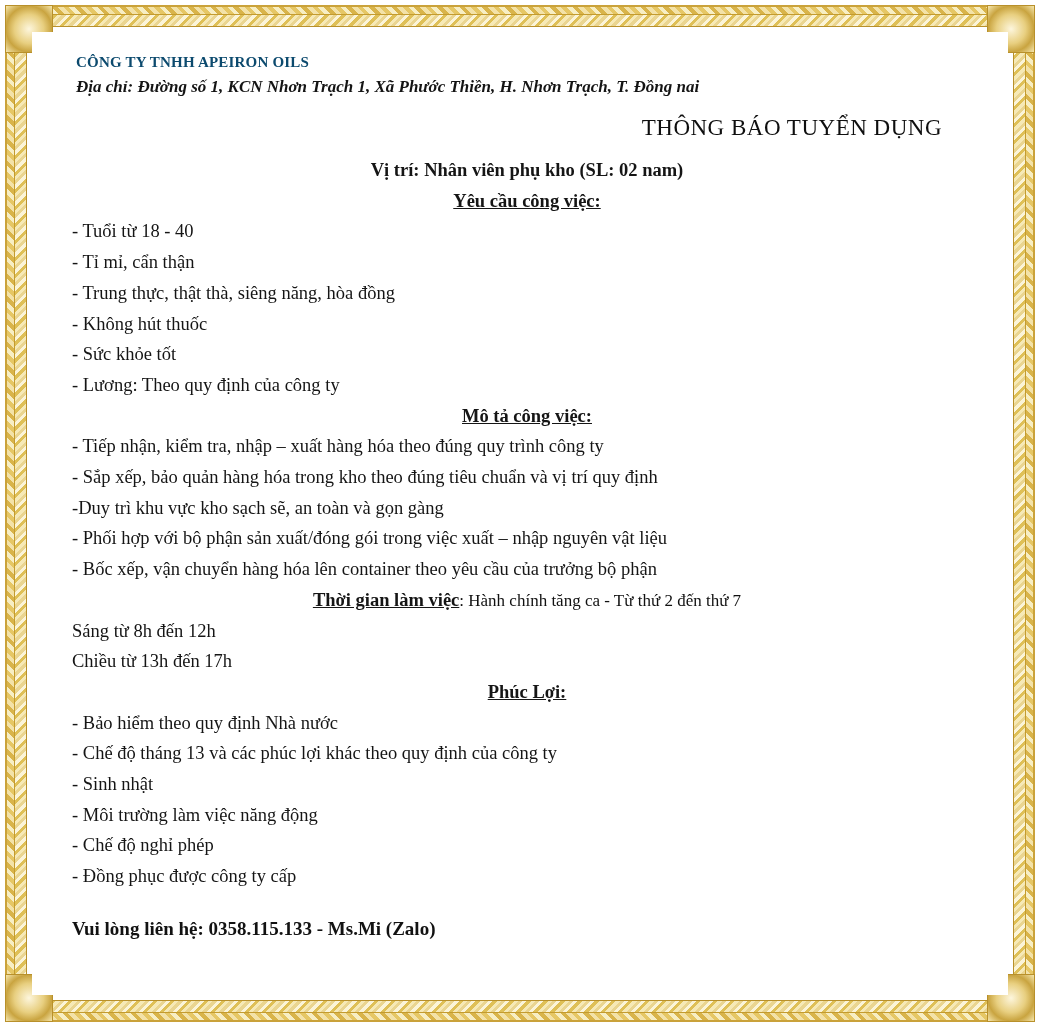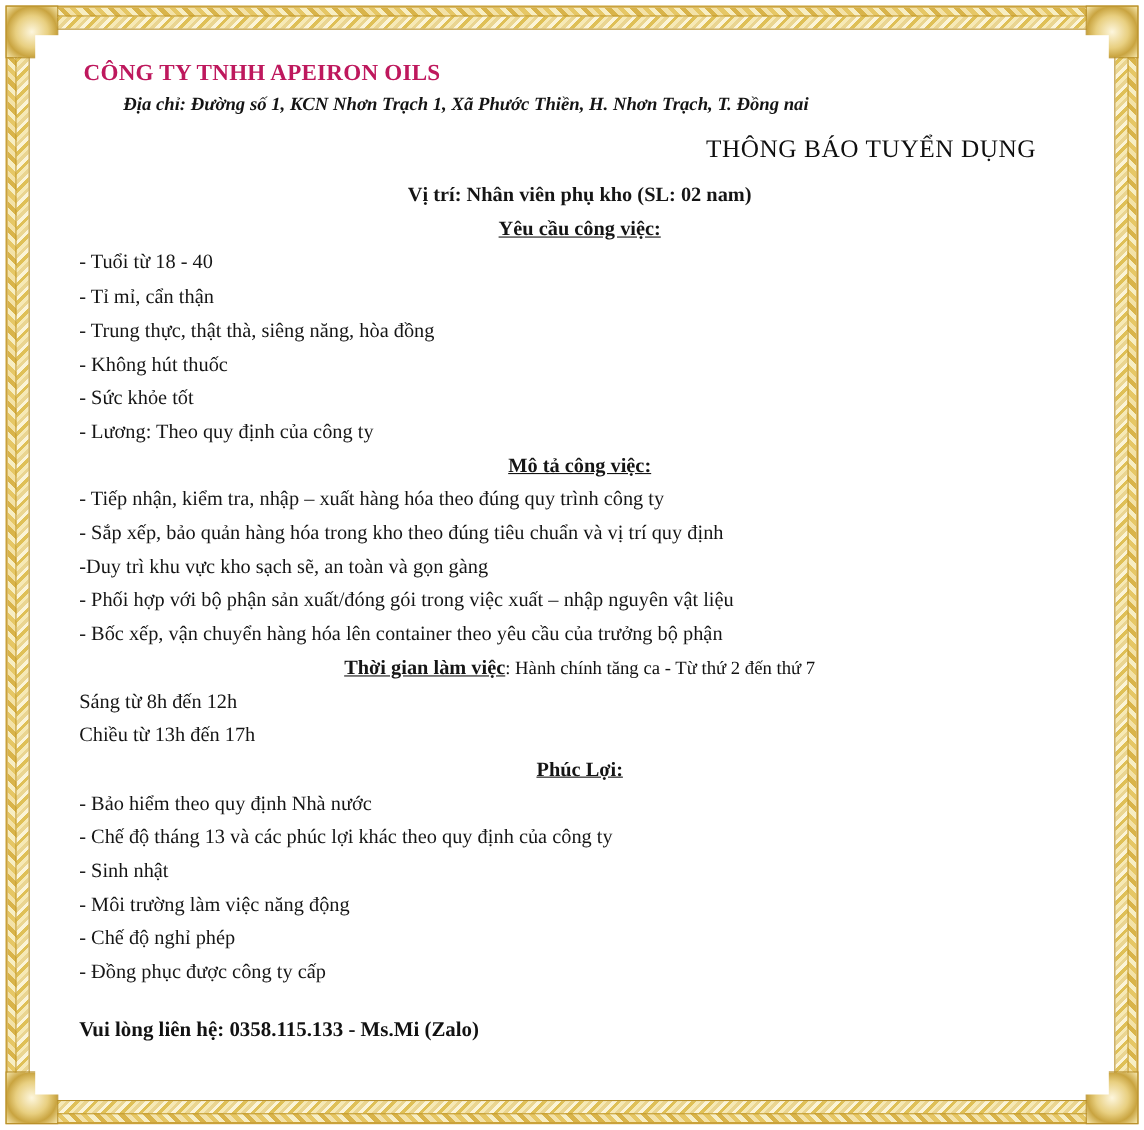--- a/index.html
+++ b/index.html
@@ -92,32 +92,31 @@
     text-align: center;
     padding-top: 4px;
   }
   .logo svg { display: block; }
   .company-block {
     padding-top: 6px;
   }
   .company-name {
     font-family: "Liberation Serif", serif;
     font-weight: bold;
-    font-size: 21px;
+    font-size: 15px;
     letter-spacing: .2px;
-    color: #be185d;
+    color: #0c4a6e;
     margin-bottom: 6px;
   }
   .company-address {
     font-family: "Liberation Serif", serif;
     font-weight: bold;
     font-style: italic;
     font-size: 17px;
     color: #141414;
-    margin-left: 36px;
   }
 
   .doc-title {
     text-align: right;
     font-family: "Liberation Serif", serif;
     font-weight: normal;
     font-size: 23px;
     letter-spacing: .5px;
     margin: 18px 0 14px 0;
     color: #0f0f0f;

